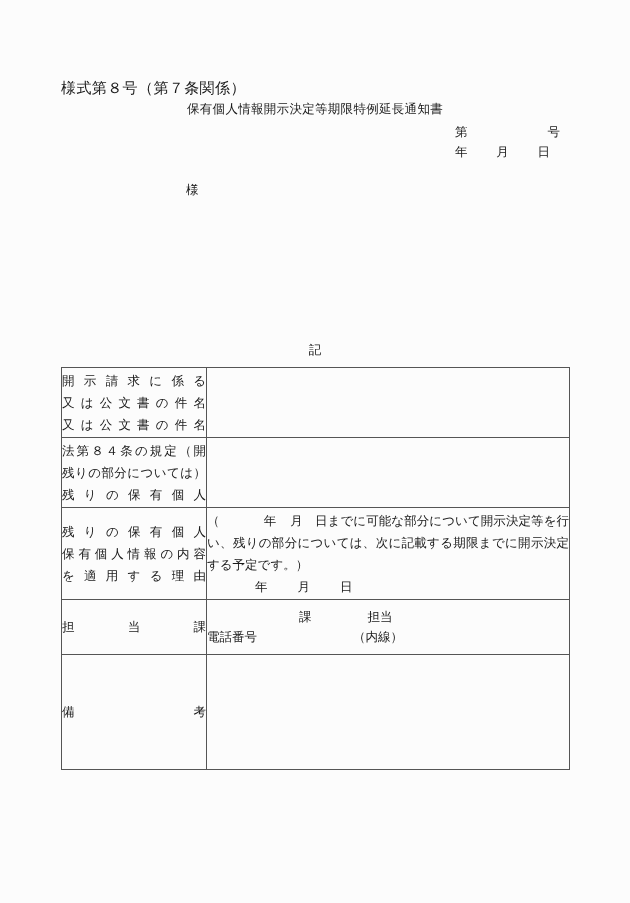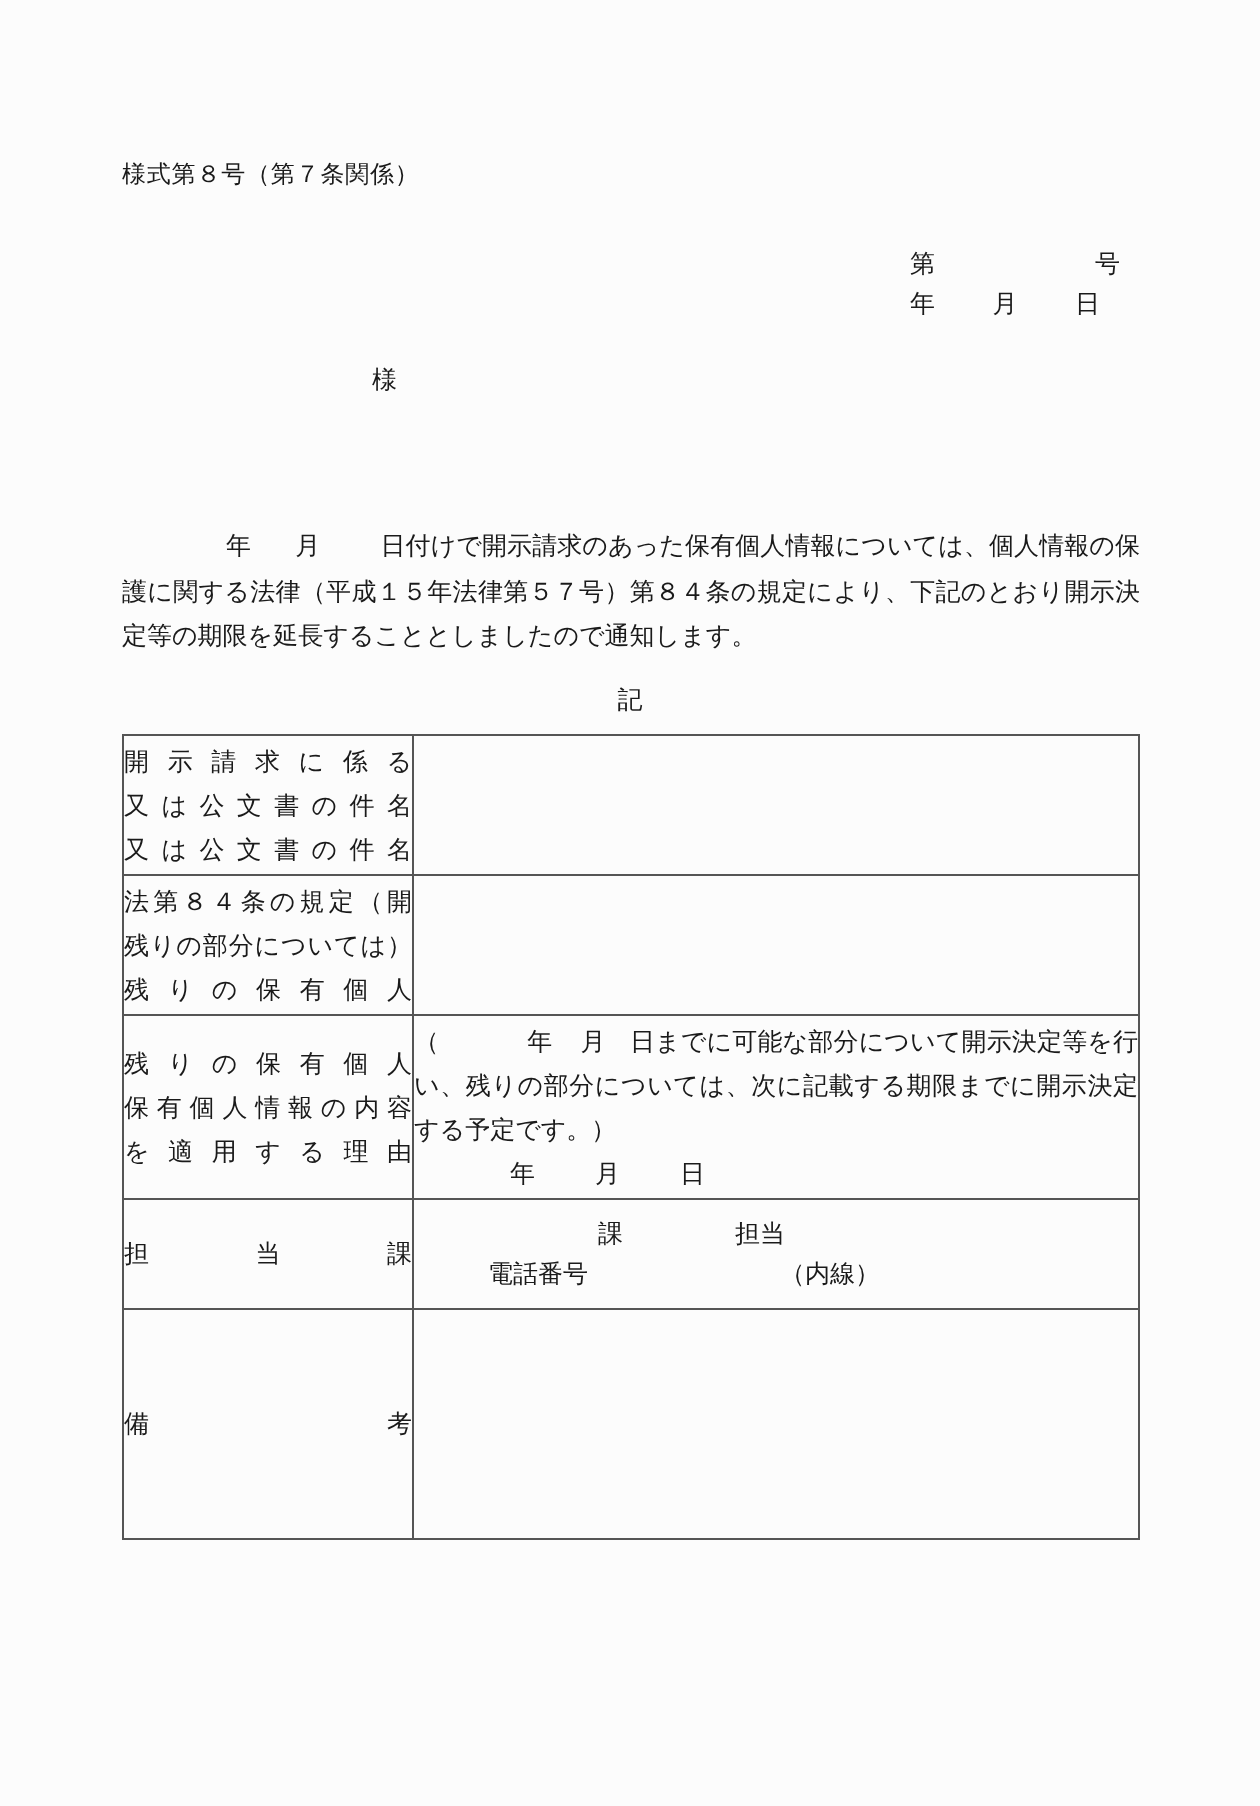--- a/index.html
+++ b/index.html
@@ -18,21 +18,21 @@
   .page {
     position: absolute;
     inset: 0;
   }
 
   
   .form-no {
     position: absolute;
     left: 61px;
     top: 79px;
-    font-size: 12px;
+    font-size: 15px;
     letter-spacing: 0.4px;
     white-space: nowrap;
     text-align: center;
   }
   .doc-title {
     position: absolute;
     left: 0;
     right: 0;
     top: 101px;
     text-align: center;
@@ -168,50 +168,47 @@
   .limit-date .gap { display: inline-block; width: 30px; }
 
   .contact-top {
     line-height: 20px;
     padding-left: 92px;
   }
   .contact-top .gap { display: inline-block; width: 56px; }
   .contact-bottom {
     line-height: 20px;
     display: flex;
-    margin-left: 37px;
   }
   .contact-bottom .tel-label { width: 146px; }
   .contact-bottom .ext { white-space: pre; }
 </style>
 </head>
 <body>
 
 <div class="page">
 
   <div class="form-no">様式第８号（第７条関係）</div>
 
+  <div class="doc-title">保有個人情報開示決定等期限特例延長通知書</div>
 
   <div class="number-line">
     <span>第</span>
     <span>号</span>
   </div>
 
   <div class="date-line">
     <span>年</span>
     <span>月</span>
     <span>日</span>
   </div>
 
   <div class="addressee">様</div>
 
 
-  <div class="body-text">
-    <span class="indent"></span><span>年</span><span class="sp-s"></span><span>月</span><span class="sp-m"></span><span>日</span><span>付けで開示請求のあった保有個人情報については、個人情報の保護に関する法律（平成１５年法律第５７号）第８４条の規定により、下記のとおり開示決定等の期限を延長することとしましたので通知します。</span>
-  </div>
 
   <div class="kiji">記</div>
 
   <table class="form-table">
     <tbody>
       <tr class="row-r1">
         <td class="label-cell">
           <div class="label-lines">
             <div>開示請求に係る</div>
             <div>又は公文書の件名</div>

